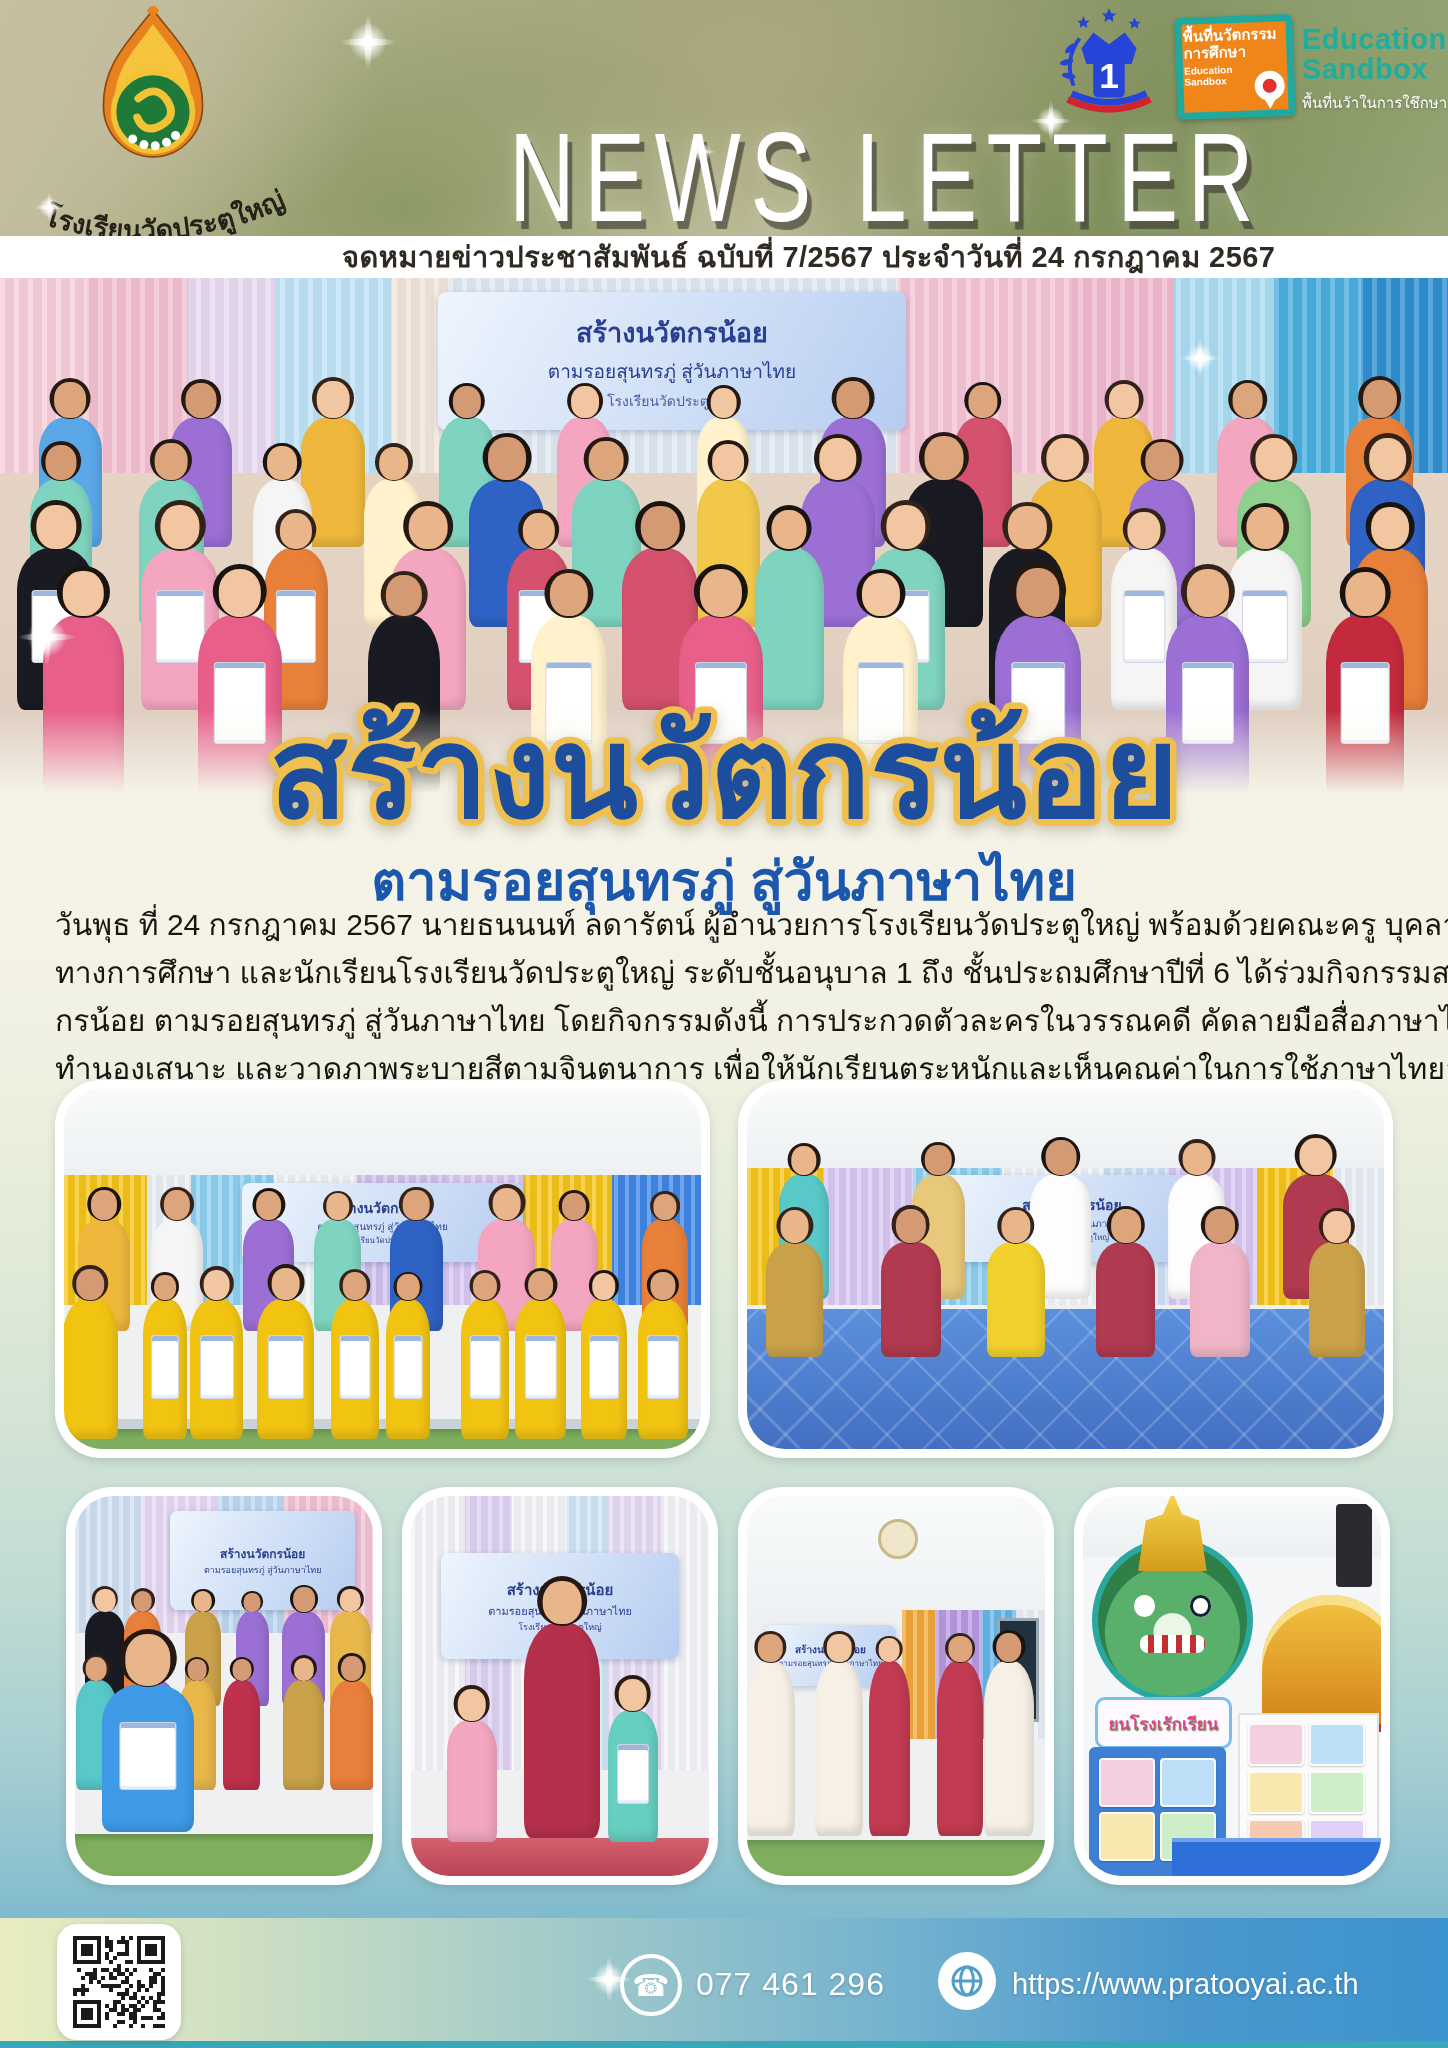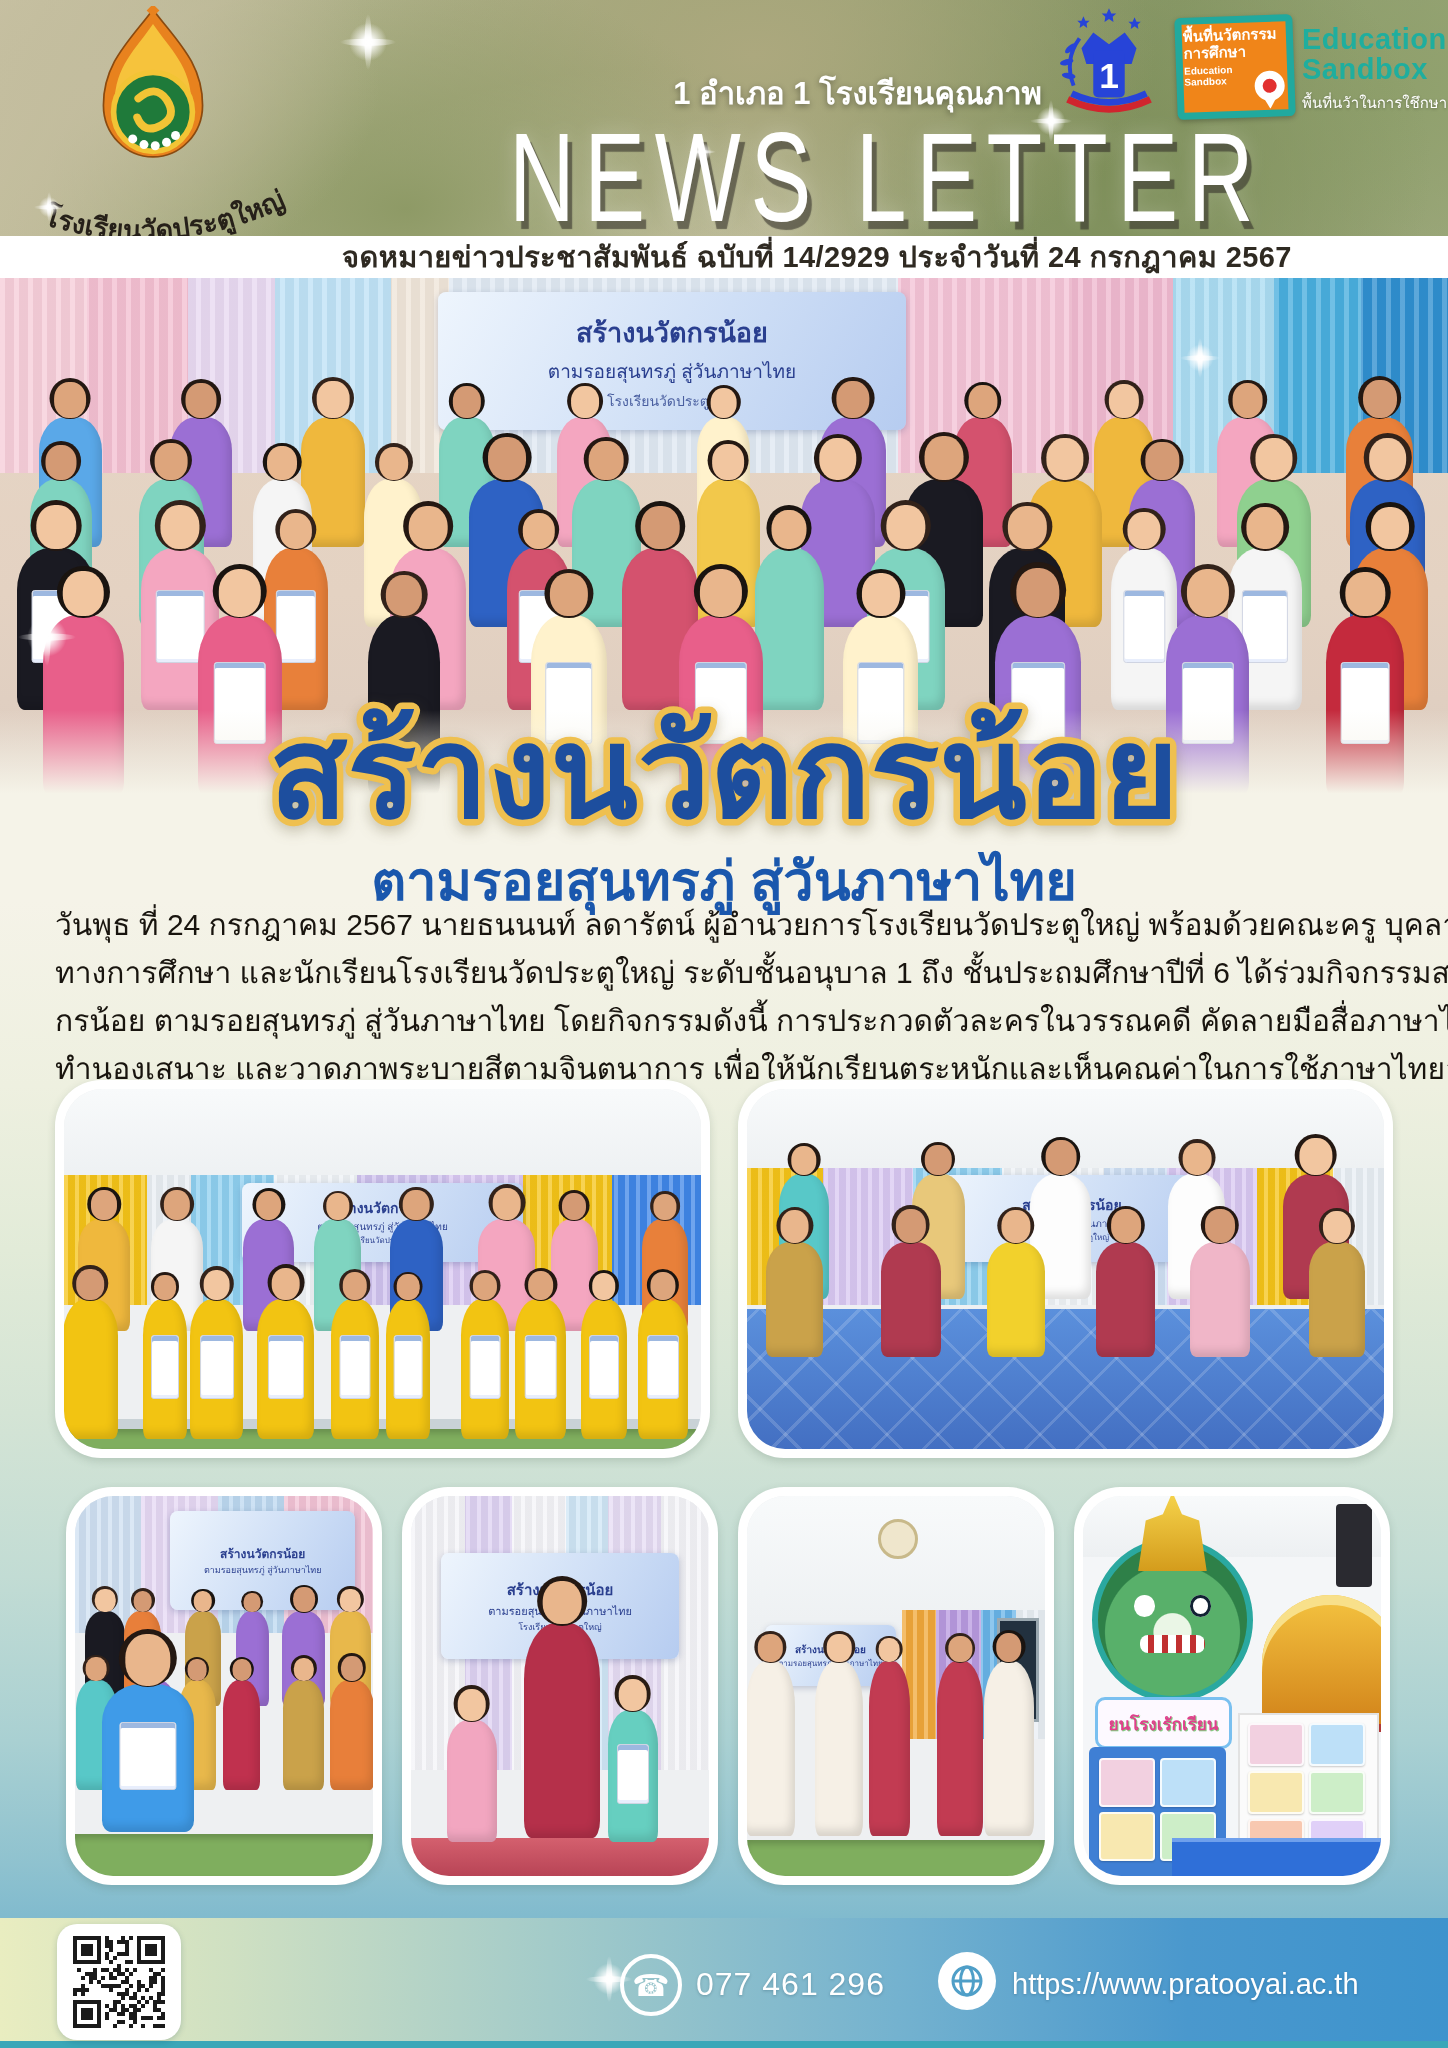--- a/index.html
+++ b/index.html
@@ -189,21 +189,20 @@
     </div>
     <div class="school-curve">
       <svg width="300" height="96" viewBox="0 0 300 96">
         <path id="arcpath" d="M6,40 Q150,96 294,20" fill="none"></path>
         <text font-size="27" font-weight="bold" fill="#262019" font-family="Liberation Sans, DejaVu Sans, sans-serif">
           <textPath href="#arcpath" startOffset="50%" text-anchor="middle">โรงเรียนวัดประตูใหญ่</textPath>
         </text>
       </svg>
     </div>
 
-    <div class="program-label">1 อำเภอ 1 โรงเรียนคุณภาพ</div>
 
     <div class="one-logo">
       <svg width="118" height="112" viewBox="0 0 120 112">
         <g fill="#2744d8">
           <path transform="translate(34,14) scale(1.1)" d="M0,-6 L1.8,-1.9 5.7,-1.9 2.9,0.7 3.5,4.9 0,2.4 -3.5,4.9 -2.9,0.7 -5.7,-1.9 -1.8,-1.9 Z"></path>
           <path transform="translate(60,7) scale(1.3)" d="M0,-6 L1.8,-1.9 5.7,-1.9 2.9,0.7 3.5,4.9 0,2.4 -3.5,4.9 -2.9,0.7 -5.7,-1.9 -1.8,-1.9 Z"></path>
           <path transform="translate(86,15) scale(1.1)" d="M0,-6 L1.8,-1.9 5.7,-1.9 2.9,0.7 3.5,4.9 0,2.4 -3.5,4.9 -2.9,0.7 -5.7,-1.9 -1.8,-1.9 Z"></path>
           <path d="M32,40 L44,24 L60,36 L76,24 L88,40 L83,56 L37,56 Z"></path>
           <rect x="44" y="42" width="32" height="48" rx="5"></rect>
         </g>
@@ -239,21 +238,21 @@
     <div class="swordmark">
       <div class="en">Education</div>
       <div class="en">Sandbox</div>
       <div class="th">พื้นที่นวัาในการใชึกษา</div>
     </div>
 
     <div class="news-title">NEWS LETTER</div>
   </div>
 
   <div class="issue-strip">
-    <div class="issue-text">จดหมายข่าวประชาสัมพันธ์   ฉบับที่ 14/2929 ประจำวันที่ 24 กรกฎาคม 2567</div>
+    <div class="issue-text">จดหมายข่าวประชาสัมพันธ์   ฉบับที่ 7/2567 ประจำวันที่ 24 กรกฎาคม 2567</div>
   </div>
 
   <div class="gphoto">
     <div class="curtains-main"></div>
     <div class="evt-banner gbanner">
       <div class="b1">สร้างนวัตกรน้อย</div>
       <div class="b2">ตามรอยสุนทรภู่ สู่วันภาษาไทย</div>
       <div class="b3">โรงเรียนวัดประตูใหญ่</div>
     </div>
     <div class="crowd" style="left:0;top:0;width:1448px;height:527px;">

